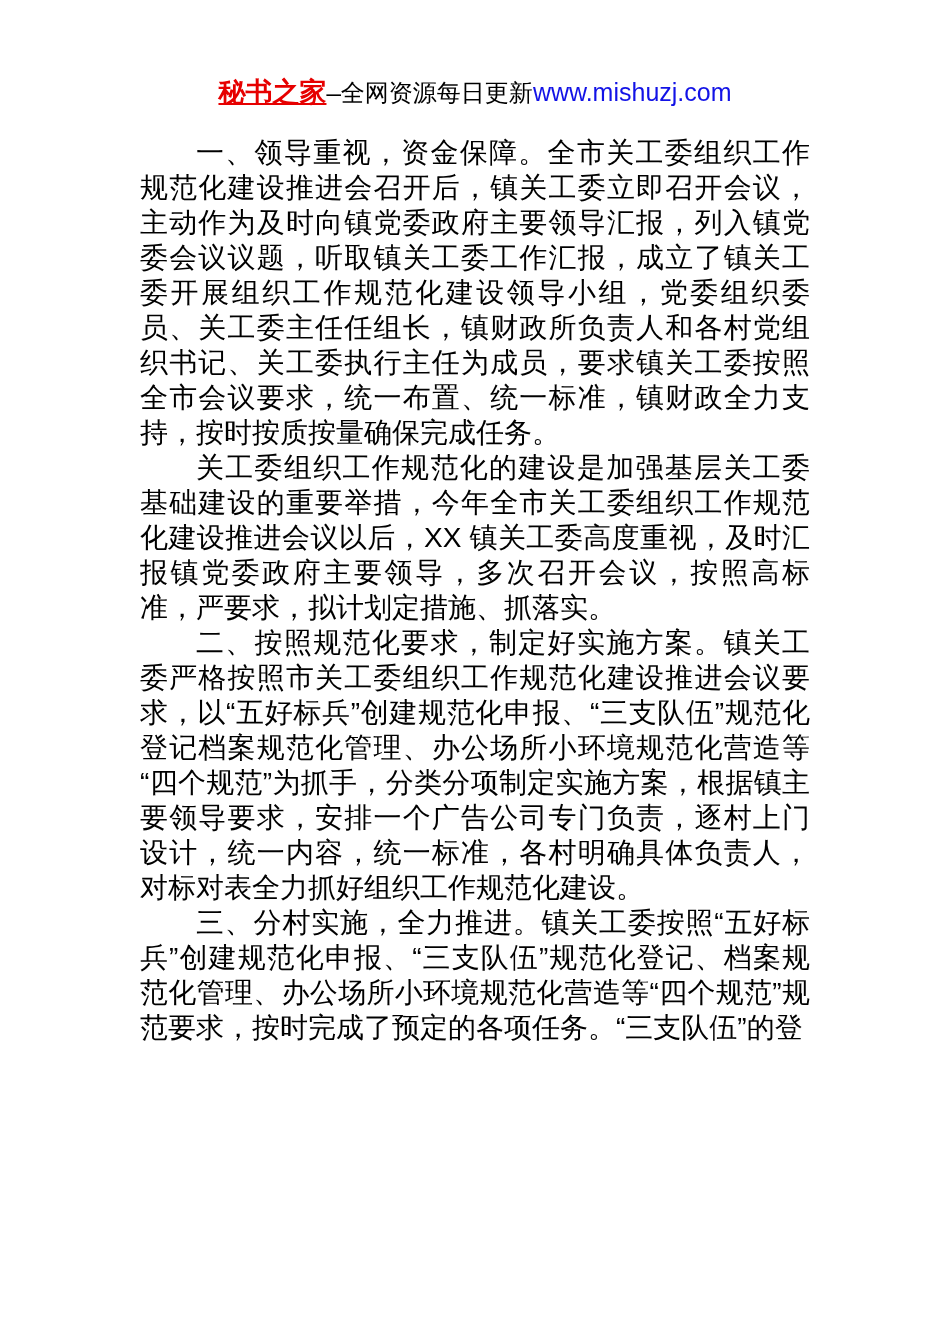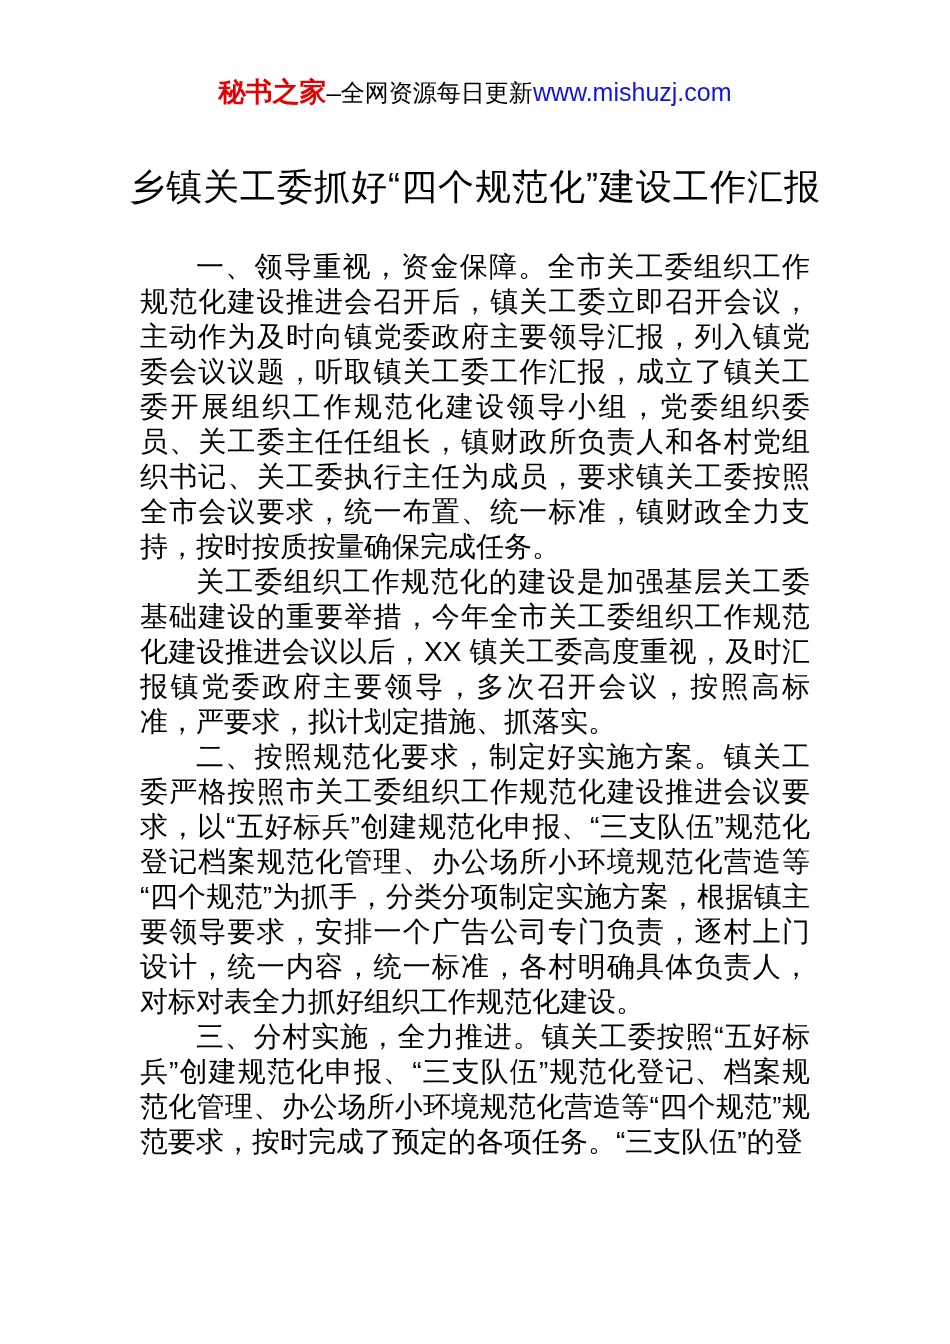--- a/index.html
+++ b/index.html
@@ -18,20 +18,21 @@
     padding-top: 78px;
     text-align: center;
     font-size: 24px;
     line-height: 28px;
     white-space: nowrap;
   }
   .site-header .brand {
     color: #e60000;
     font-weight: bold;
     font-size: 27px;
+    text-decoration: underline;
   }
   .site-header .tagline {
     color: #000000;
     font-size: 24px;
     font-family: Liberation Mono, monospace;
   }
   .site-header .url {
     color: #1212e6;
     font-size: 25px;
     text-decoration: none;
@@ -60,21 +61,20 @@
 </style>
 </head>
 <body>
 
 <div class="page">
 
   <div class="site-header">
     <span class="brand">秘书之家</span><span class="tagline">—全网资源每日更新</span><span class="url">www.mishuzj.com</span>
   </div>
 
-  <h1 class="doc-title">乡镇关工委抓好“四个规范化”建设工作汇报</h1>
 
   <div class="doc-body">
     <p>一、领导重视，资金保障。全市关工委组织工作规范化建设推进会召开后，镇关工委立即召开会议，主动作为及时向镇党委政府主要领导汇报，列入镇党委会议议题，听取镇关工委工作汇报，成立了镇关工委开展组织工作规范化建设领导小组，党委组织委员、关工委主任任组长，镇财政所负责人和各村党组织书记、关工委执行主任为成员，要求镇关工委按照全市会议要求，统一布置、统一标准，镇财政全力支持，按时按质按量确保完成任务。</p>
     <p>关工委组织工作规范化的建设是加强基层关工委基础建设的重要举措，今年全市关工委组织工作规范化建设推进会议以后，XX 镇关工委高度重视，及时汇报镇党委政府主要领导，多次召开会议，按照高标准，严要求，拟计划定措施、抓落实。</p>
     <p>二、按照规范化要求，制定好实施方案。镇关工委严格按照市关工委组织工作规范化建设推进会议要求，以“五好标兵”创建规范化申报、“三支队伍”规范化登记档案规范化管理、办公场所小环境规范化营造等“四个规范”为抓手，分类分项制定实施方案，根据镇主要领导要求，安排一个广告公司专门负责，逐村上门设计，统一内容，统一标准，各村明确具体负责人，对标对表全力抓好组织工作规范化建设。</p>
     <p>三、分村实施，全力推进。镇关工委按照“五好标兵”创建规范化申报、“三支队伍”规范化登记、档案规范化管理、办公场所小环境规范化营造等“四个规范”规范要求，按时完成了预定的各项任务。“三支队伍”的登</p>
   </div>
 
 </div>
 

